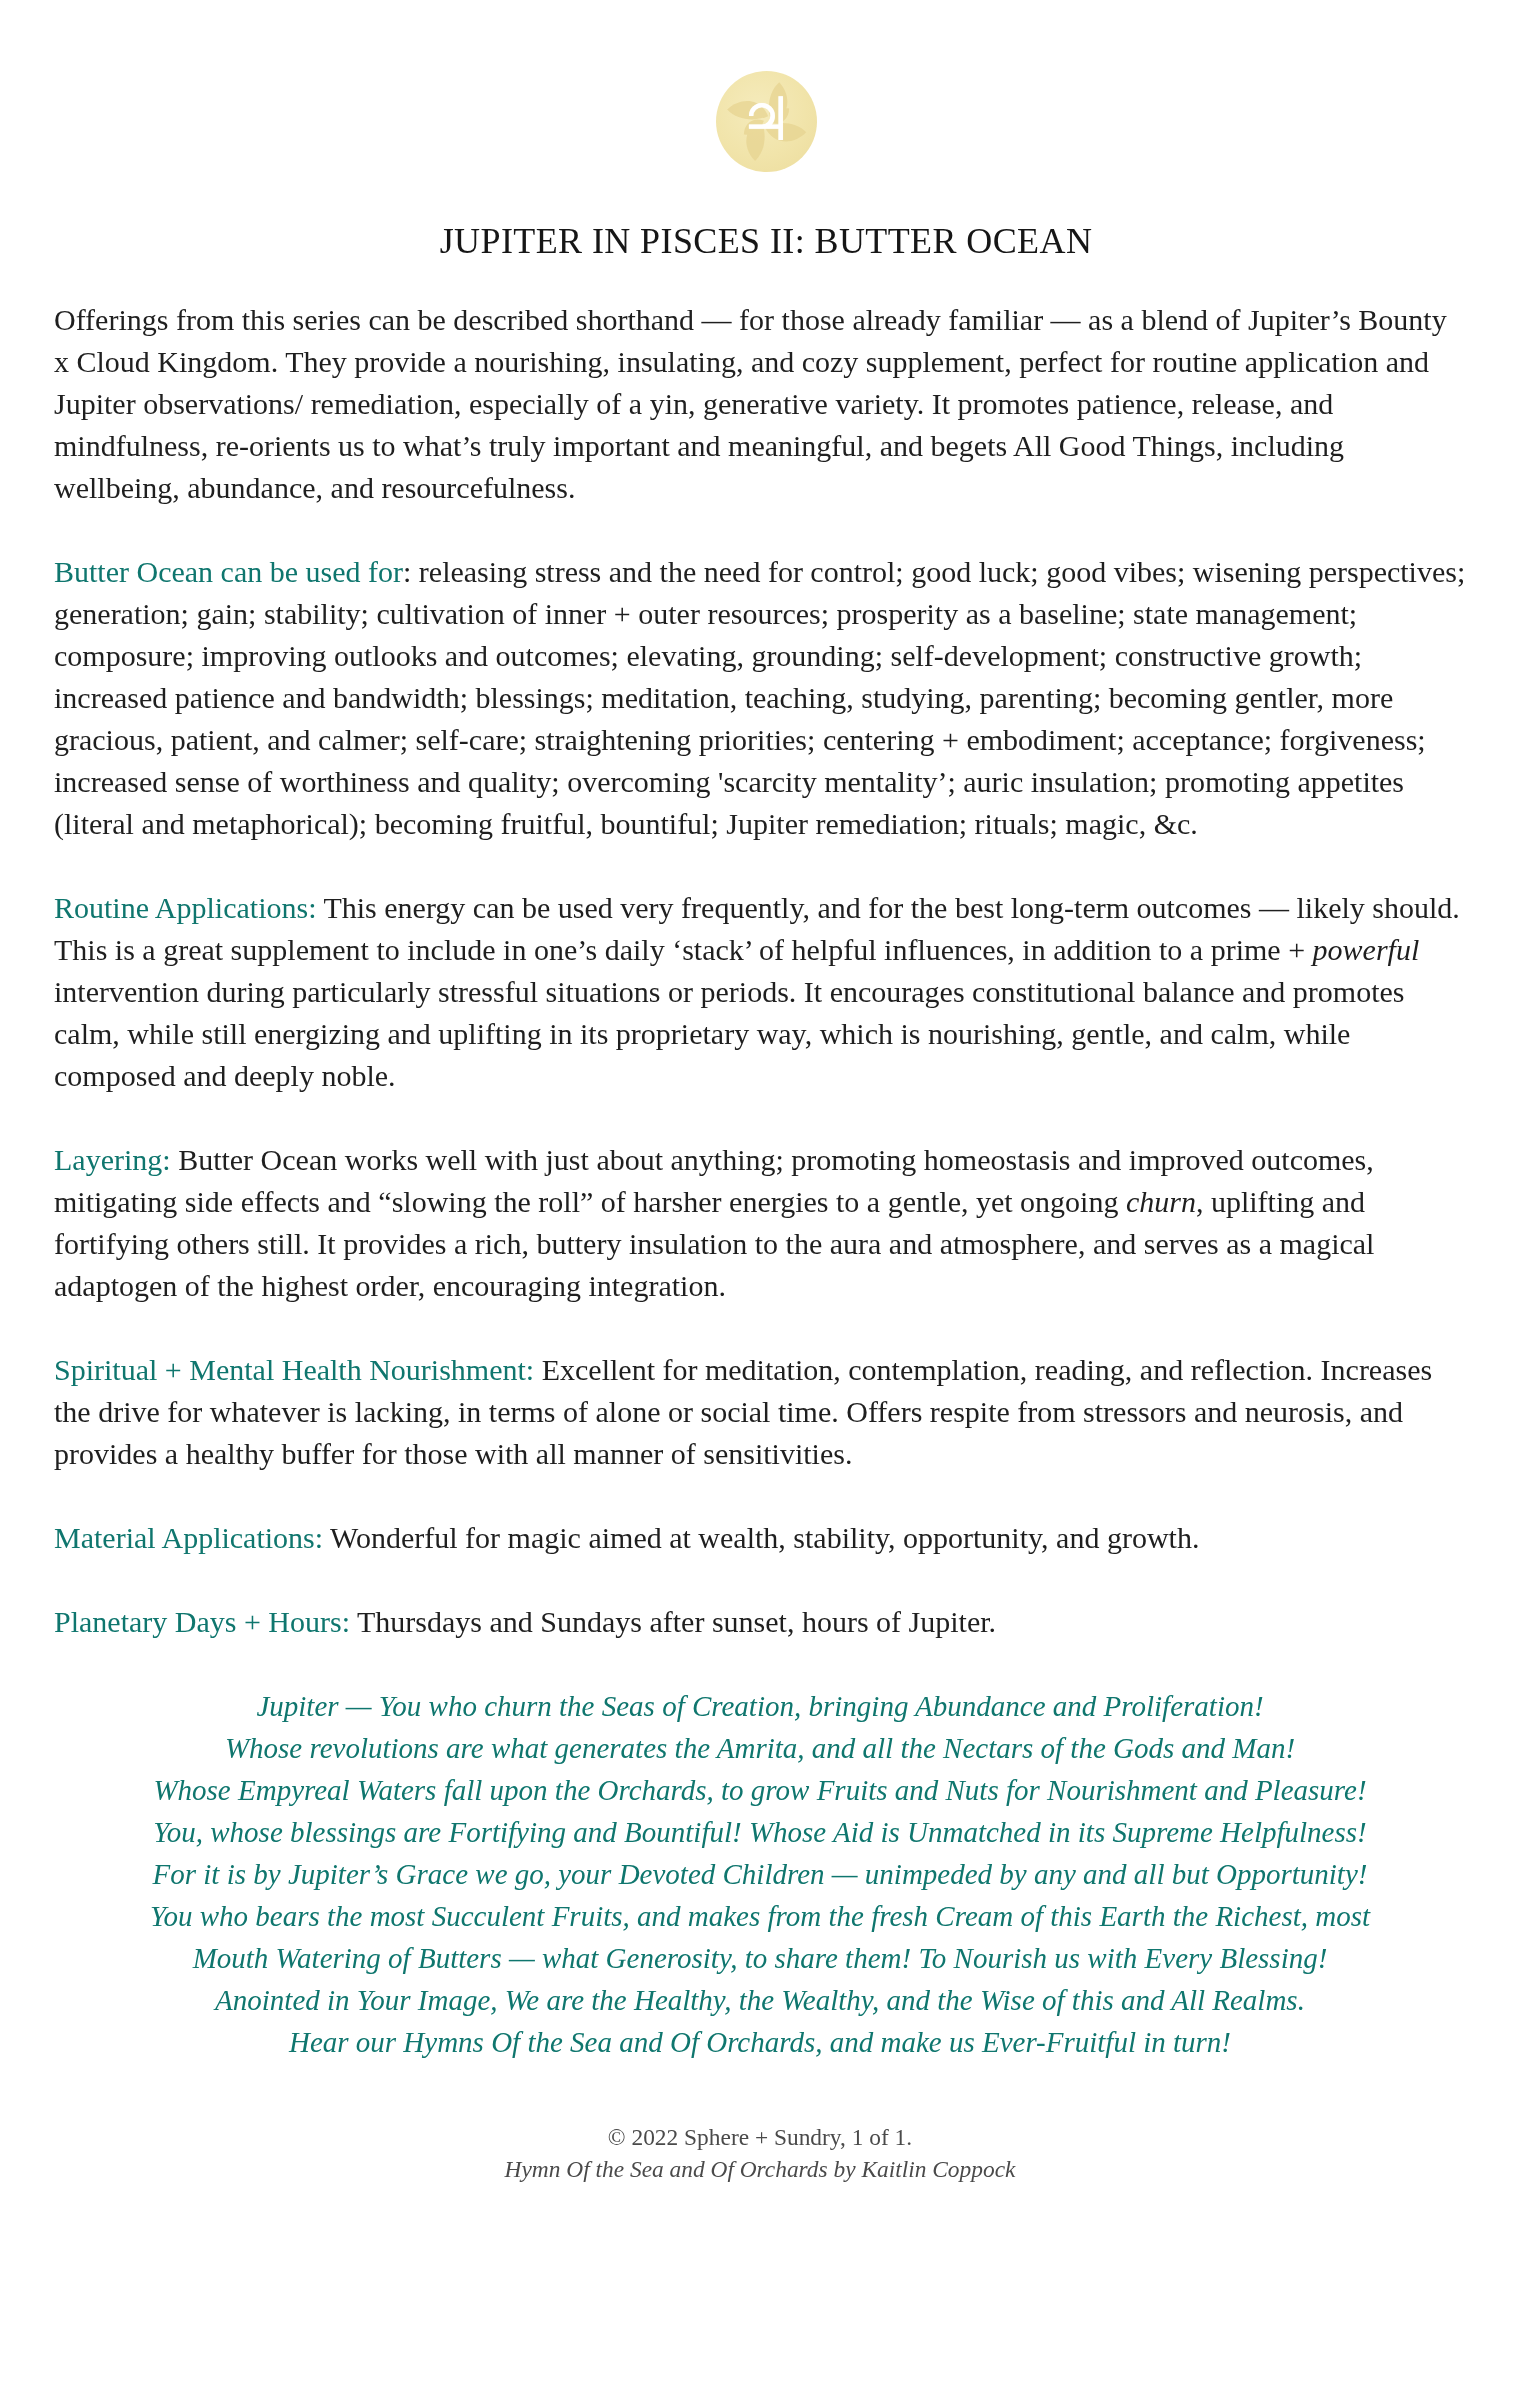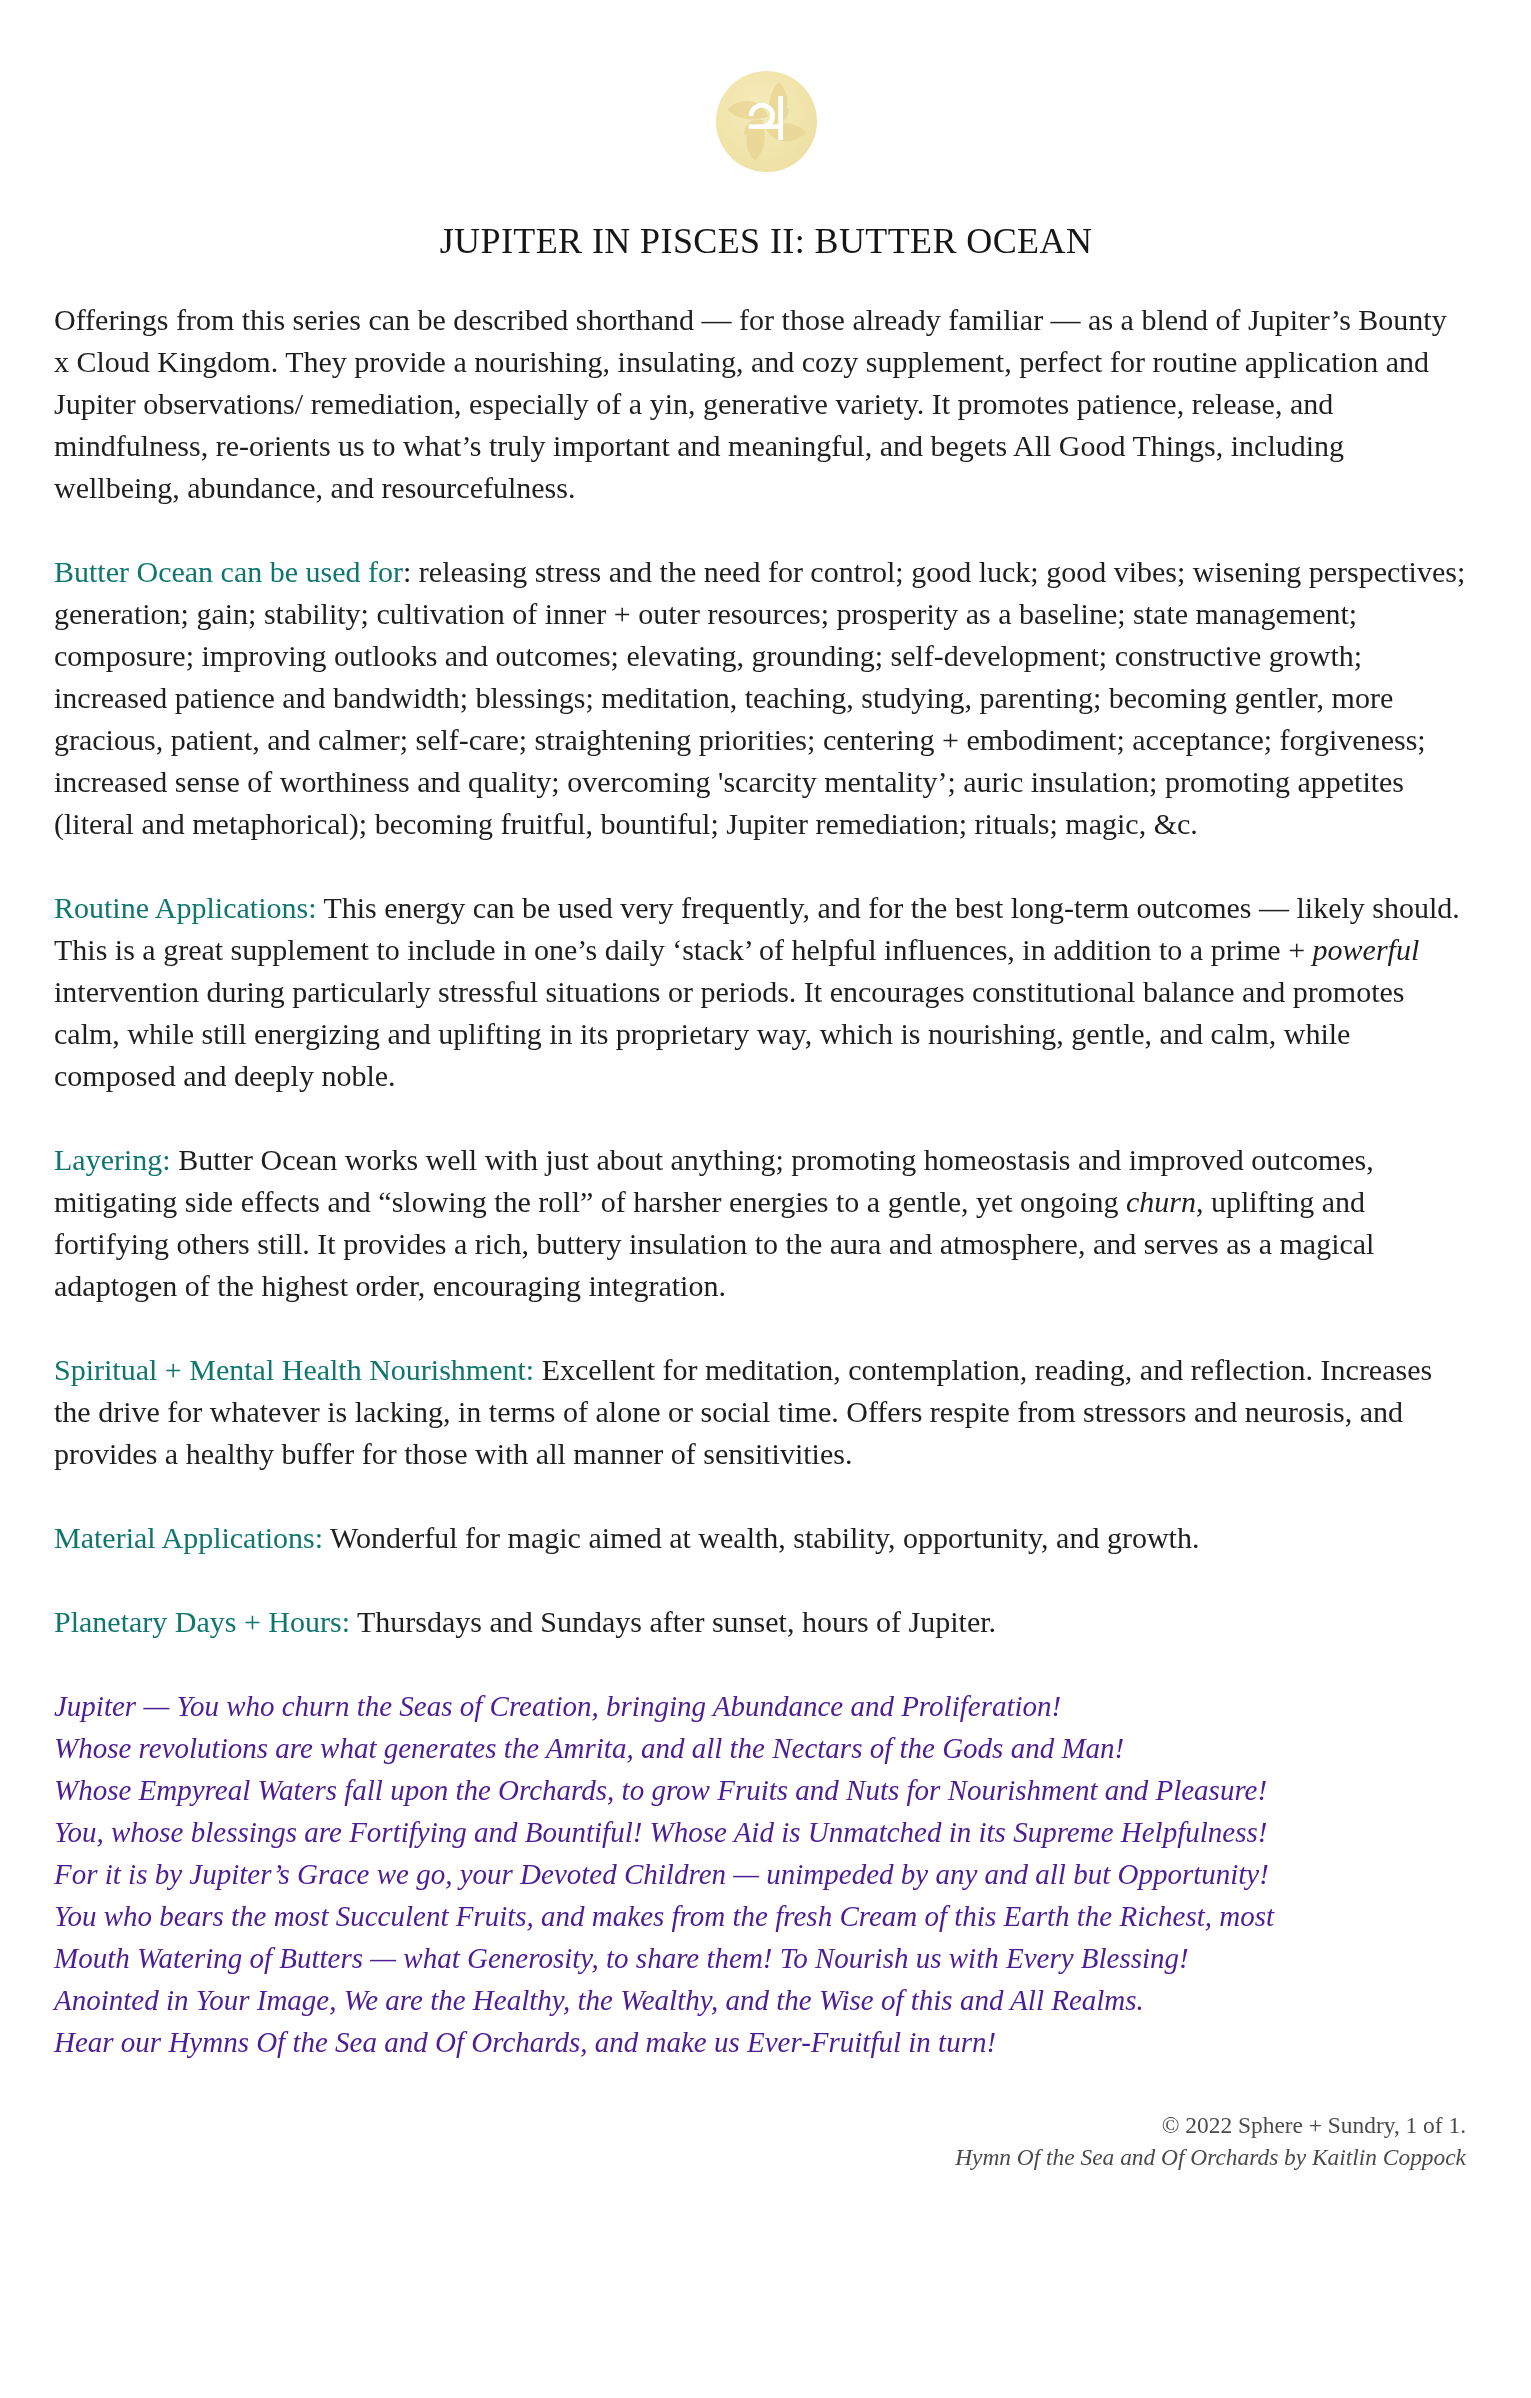--- a/index.html
+++ b/index.html
@@ -49,32 +49,32 @@
   .content {
     padding: 37px 66px 0 54px;
     font-size: 30px;
     line-height: 42px;
     text-align: left;
   }
   .content p { margin: 0 0 42px 0; }
   .content b { font-weight: normal; color: #0f766e; }
   .content i { font-style: italic; font-family: Liberation Serif, serif; }
   .hymn {
-    text-align: left;
+    text-align: center;
     font-style: italic;
-    color: #4c1d95;
+    color: #0f766e;
   }
   .hymn-line {
     font-size: 29px;
     line-height: 42px;
     white-space: nowrap;
   }
   .footer {
-    margin-top: 46px;
-    text-align: right;
+    margin-top: 58px;
+    text-align: center;
     color: #4a4a4a;
     font-size: 23.4px;
     line-height: 32px;
   }
   .footer .attribution { font-style: italic; }
 </style>
 </head>
 <body>
 
 <div class="page">

